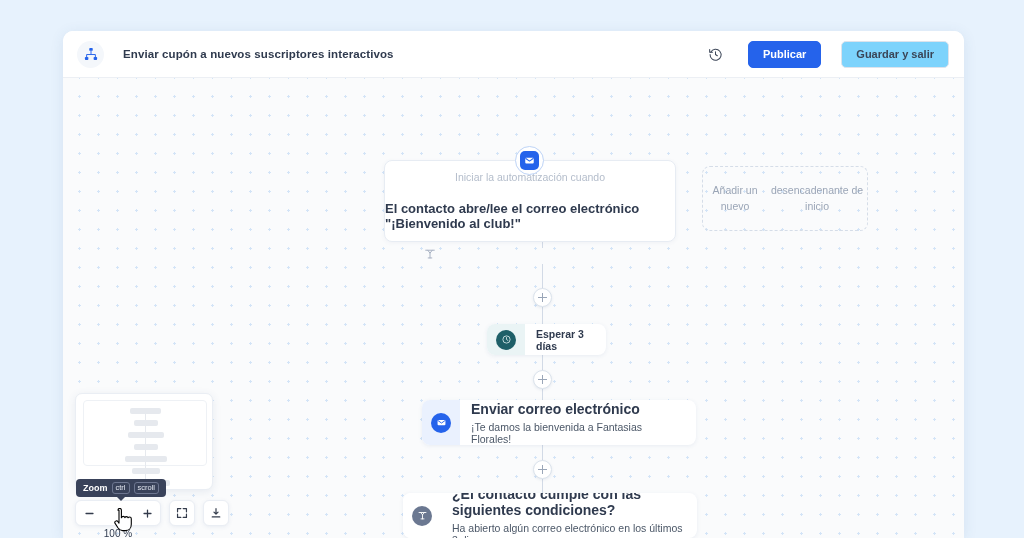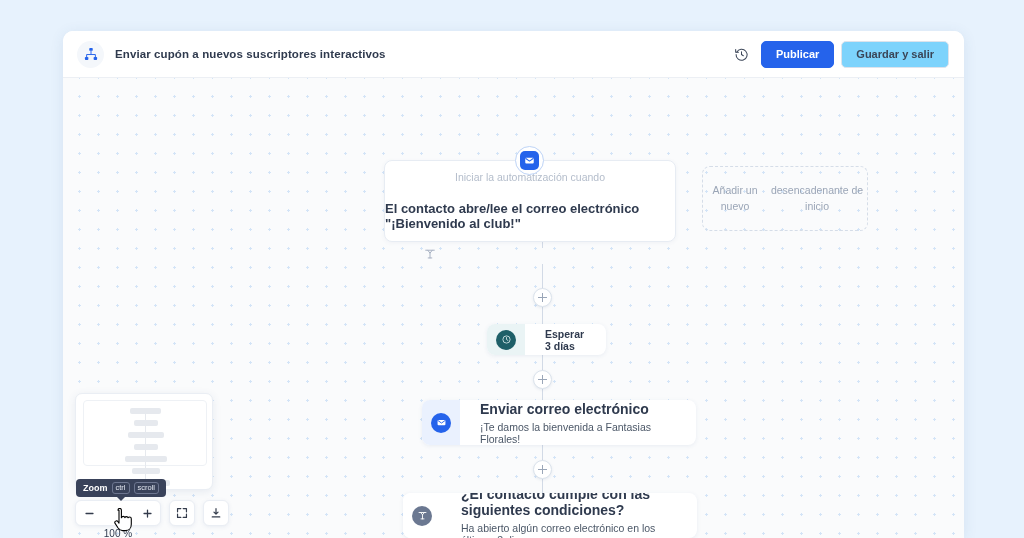--- a/index.html
+++ b/index.html
@@ -31,32 +31,32 @@
     align-items: center;
     padding: 0 15px 0 14px;
   }
   .wf-badge {
     width: 27px; height: 27px; border-radius: 50%;
     background: #f4f7fb;
     display: flex; align-items: center; justify-content: center;
     flex: none;
   }
   .header-title {
-    margin-left: 11px;
+    margin-left: 19px;
     font-size: 11.5px;
     font-weight: bold;
     color: #2f3a4e;
     letter-spacing: .1px;
     white-space: nowrap;
   }
   .header-right {
     margin-left: auto;
     display: flex;
     align-items: center;
-    gap: 7px;
+    gap: 20px;
   }
   .icon-btn {
     width: 24px; height: 24px;
     display: flex; align-items: center; justify-content: center;
     background: transparent; border: none; cursor: pointer;
   }
   .btn {
     height: 27px;
     border-radius: 5px;
     font-size: 11px;
@@ -167,21 +167,21 @@
     box-shadow: 0 1px 4px rgba(60,90,140,.09);
     display: flex; align-items: center;
     overflow: hidden;
     cursor: pointer;
   }
   .node-ico-box {
     width: 38px; align-self: stretch;
     display: flex; align-items: center; justify-content: center;
     flex: none;
   }
-  .node-body { padding: 0 14px 0 20px; }
+  .node-body { padding: 0 14px 0 11px; }
   .node-title { font-size: 14px; font-weight: bold; color: #2f3a4e; }
   .node-desc { font-size: 10.5px; color: #4b5767; margin-top: 4px; }
   .circle-ico {
     width: 20px; height: 20px; border-radius: 50%;
     display: flex; align-items: center; justify-content: center;
   }
 
   #node-wait { left: 424px; top: 246px; width: 119px; height: 31px; }
   #node-wait .node-ico-box { background: #eaf4f5; }
   #node-wait .node-title { font-size: 10.5px; }

